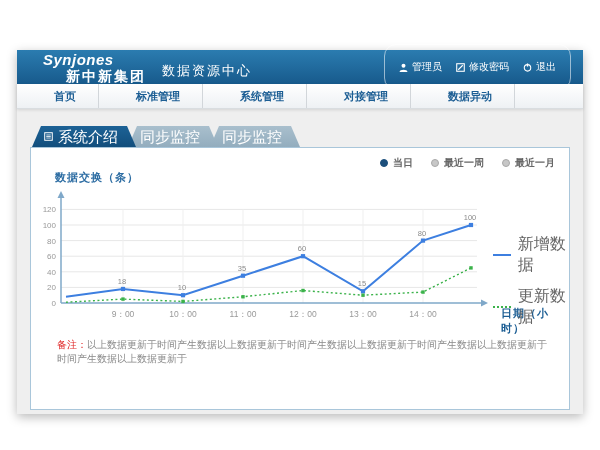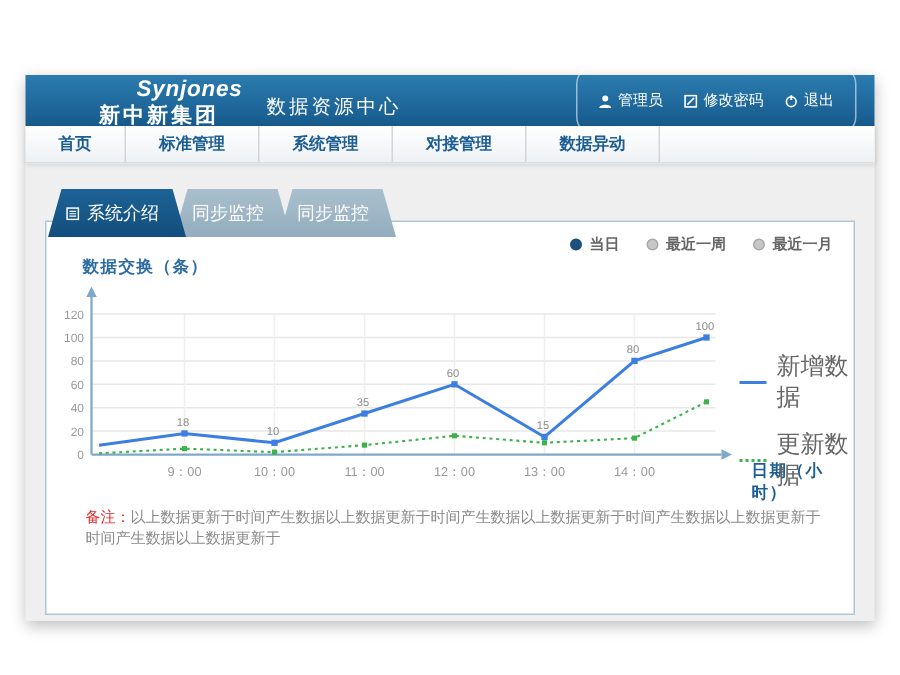--- a/index.html
+++ b/index.html
@@ -5,38 +5,38 @@
   * { margin:0; padding:0; box-sizing:border-box; }
   html,body { width:600px; height:450px; background:#ffffff; overflow:hidden;
               font-family:"Liberation Sans","DejaVu Sans",sans-serif; }
   .window { position:absolute; left:17px; top:50px; width:566px; height:364px;
             background:#efefef; box-shadow:0 3px 10px rgba(0,0,0,0.28); }
 
   
   .hdr { height:34px; background:linear-gradient(#2b7cb0,#175a8c); display:flex;
          align-items:center; padding:0 12px; color:#fff; }
   .logo { display:flex; flex-direction:column; line-height:1; margin-right:16px; margin-left:14px; }
-  .logo-en { font-size:15px; font-weight:bold; font-style:italic; letter-spacing:0.5px;margin-left:48px; }
+  .logo-en { font-size:15px; font-weight:bold; font-style:italic; letter-spacing:0.5px; }
   .logo-cn { font-size:14px; font-weight:bold; letter-spacing:2px; margin-top:2px;margin-left:23px; }
   .hdr-title { font-size:13px; letter-spacing:2px; margin-top:8px; }
   .hdr-right { margin-left:auto; display:flex; align-items:center; gap:14px;
                border:1px solid rgba(255,255,255,0.55); border-radius:12px;
                padding:15px 14px; font-size:10px; }
   .hdr-item { display:flex; align-items:center; gap:4px; cursor:pointer; white-space:nowrap; }
   .hdr-item svg { display:block; }
 
   
   .nav { height:25px; background:linear-gradient(#ffffff,#eef1f4); display:flex;
          align-items:center; border-bottom:1px solid #d9dde0; box-shadow:0 1px 3px rgba(0,0,0,0.12); position:relative; z-index:3;}
   .nav-item { padding:0 22px; font-size:11px; font-weight:bold; color:#1c5e94;
-              border-right:1px solid #d2d6da; cursor:pointer; line-height:24px; }
+              border-right:1px solid #d2d6da; cursor:pointer; line-height:24px;margin-left:15px; }
 
   
   .tabs { position:absolute; left:15px; top:76px; display:flex; z-index:2; }
-  .tab { height:32px; line-height:21px; padding:0 18px 0 12px; font-size:12px; color:#fff;
+  .tab { height:21px; line-height:21px; padding:0 18px 0 12px; font-size:15px; color:#fff;
          background:linear-gradient(#a9bfcd,#93adbe); margin-right:-8px;
          clip-path:polygon(9px 0, calc(100% - 9px) 0, 100% 100%, 0 100%);
          display:flex; align-items:center; gap:5px; cursor:pointer; }
   .tab.active { background:linear-gradient(#1d6296,#124e7c); z-index:4; position:relative; }
   .tab svg { display:block; }
 
   
   .panel { position:absolute; left:13px; top:97px; width:540px; height:263px;
            background:#ffffff; border:1px solid #a9c6da; }
   .radio-group { position:absolute; top:8px; right:14px; display:flex; gap:18px;font-weight:bold; }

